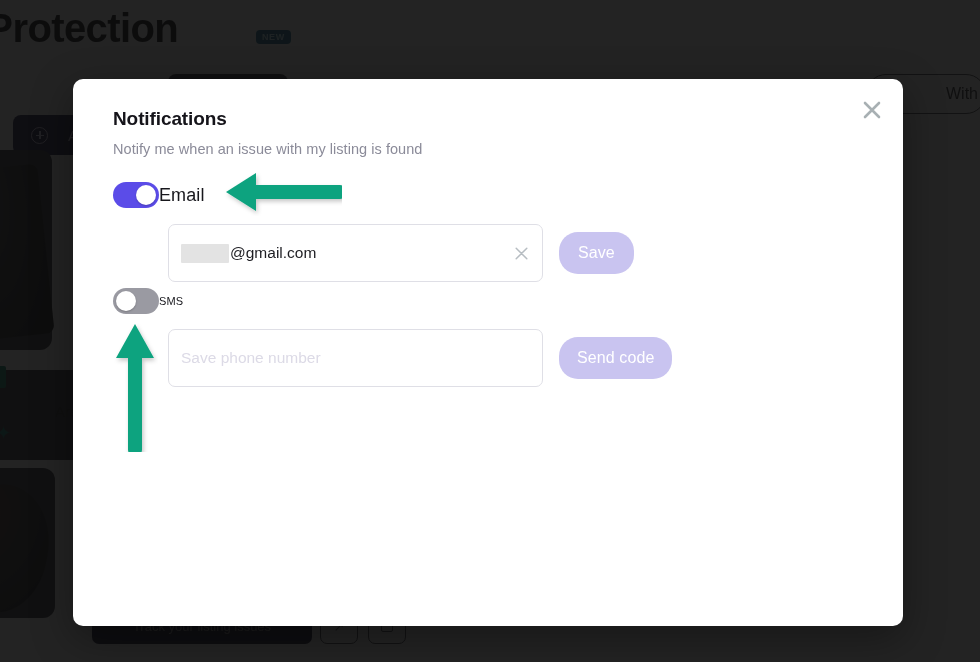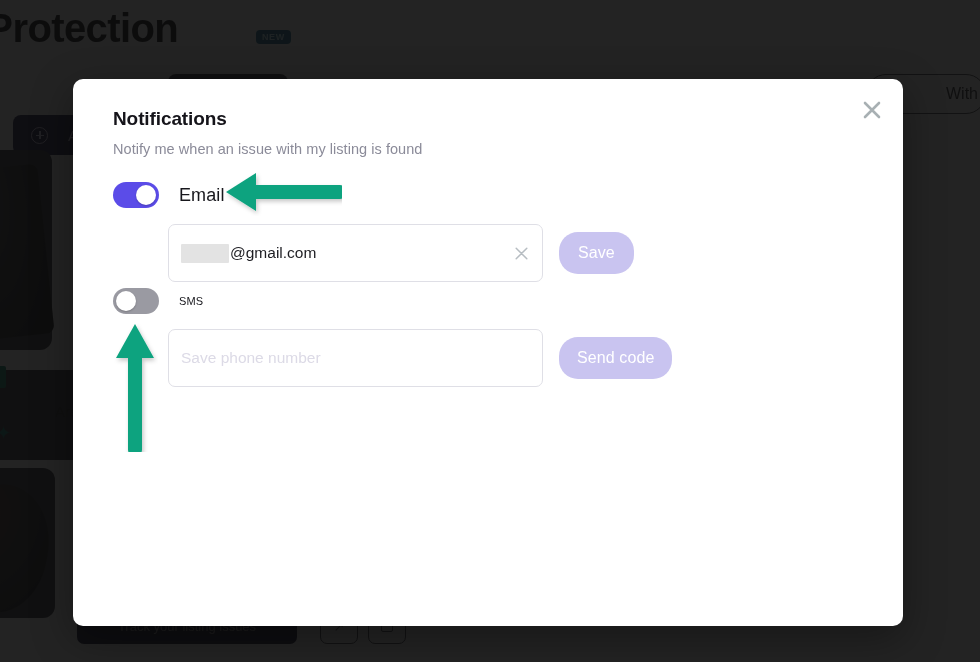--- a/index.html
+++ b/index.html
@@ -188,21 +188,21 @@
     width: 100px;
     height: 128px;
     background:
       radial-gradient(ellipse at 30% 28%, #55262a 0%, #2a2a2e 48%, #141416 100%);
     border-radius: 50% 50% 45% 45%;
     transform: rotate(12deg);
   }
 
   .bg-track-btn {
     position: absolute;
-    left: 77px;
+    left: 92px;
     top: 608px;
     width: 220px;
     height: 36px;
     background: #1d1838;
     border-radius: 7px;
     color: #a3a3a3;
     font-size: 13px;
     display: flex;
     align-items: center;
     justify-content: center;
@@ -281,21 +281,20 @@
     color: #8b8b99;
     letter-spacing: 0.05px;
   }
 
   
   .toggle-row {
     position: absolute;
     left: 40px;
     display: flex;
     align-items: center;
-    gap: 20px;
   }
   .row-email { top: 103px; }
   .row-sms   { top: 209px; }
 
   .switch {
     width: 46px;
     height: 26px;
     border-radius: 13px;
     position: relative;
     flex: none;

